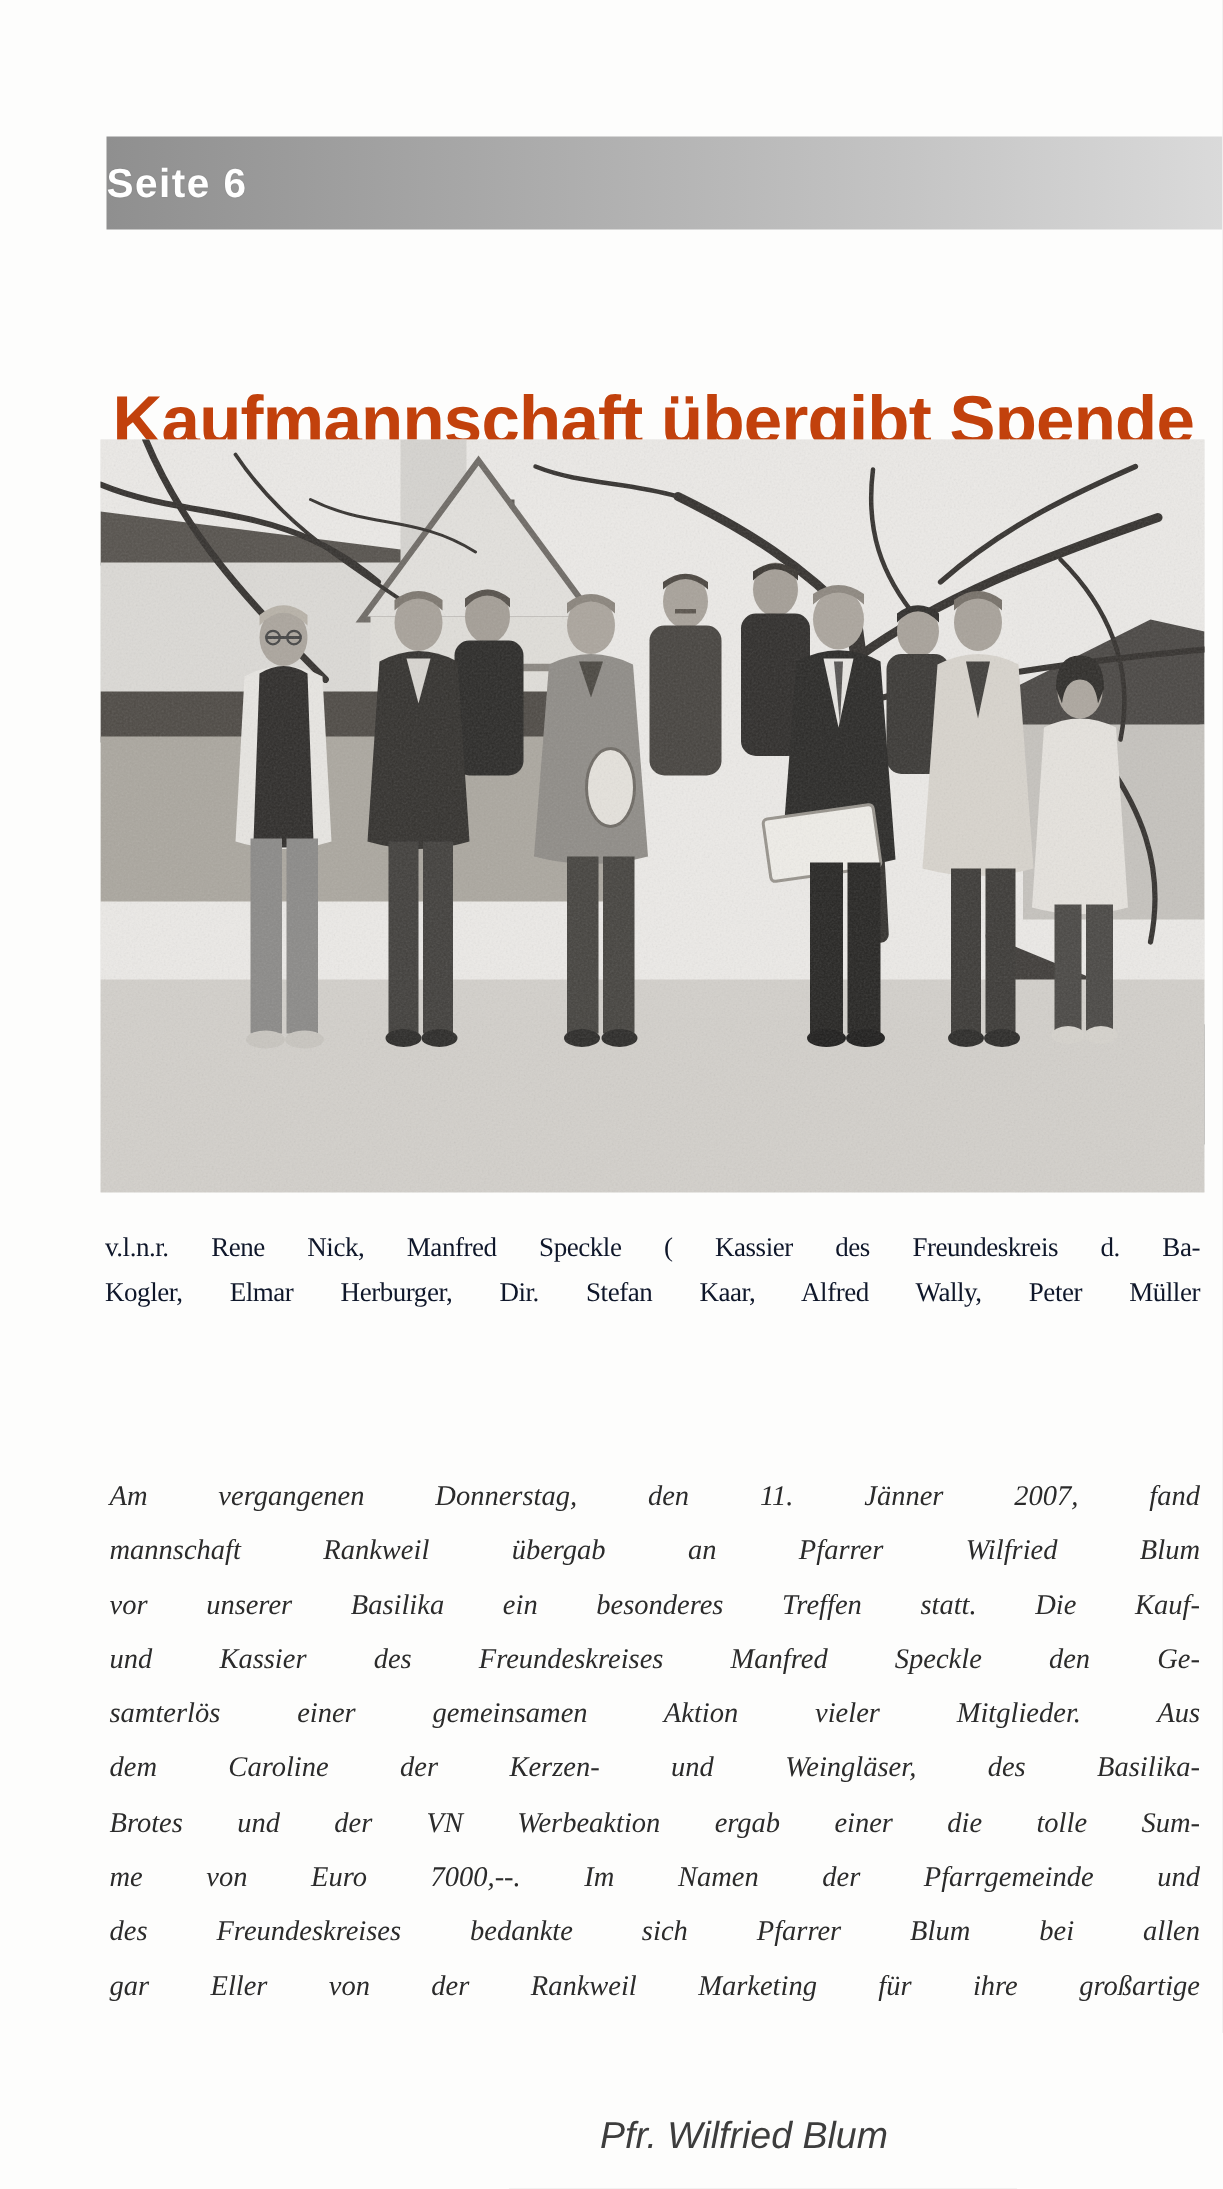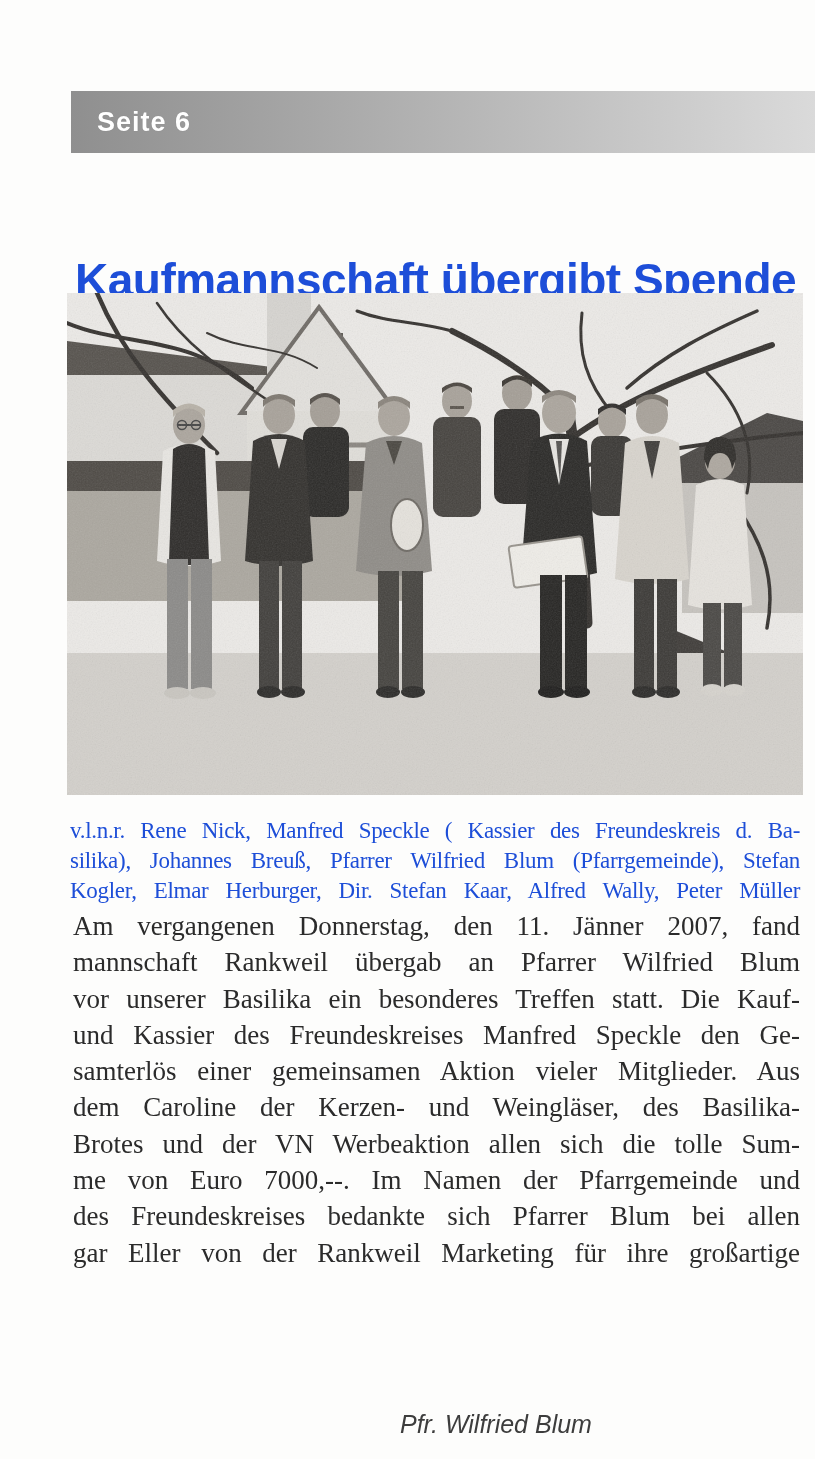--- a/index.html
+++ b/index.html
@@ -14,45 +14,45 @@
   }
   
   .header-bar{
     position:absolute;left:71px;top:91px;right:0;height:62px;
     background:linear-gradient(to right,#8f8f8f 0%, #a9a9a9 35%, #c3c3c3 70%, #dadada 100%);
     display:flex;align-items:center;
   }
   .header-bar .page-label{
     font-family:"Liberation Sans", sans-serif;
     font-weight:bold;font-size:27px;color:#ffffff;
-    letter-spacing:1px;margin-left:26px;
+    letter-spacing:1px;
     text-shadow:0 0 1px rgba(0,0,0,0.15);
   }
   
   .headline{
     position:absolute;left:75px;top:222px;width:720px;
     font-family:"Liberation Sans", sans-serif;
     font-weight:bold;font-size:46px;line-height:54px;
-    color:#1d4ed8;letter-spacing:-0.5px;white-space:nowrap;
+    color:#c2410c;letter-spacing:-0.5px;white-space:nowrap;
   }
   
   .photo{
     position:absolute;left:67px;top:293px;width:736px;height:502px;
     margin:0;padding:0;background:#e9e7e4;
   }
   .photo svg{display:block;width:100%;height:100%;}
   
   .caption{
     position:absolute;left:70px;top:816px;width:730px;
-    font-size:23px;line-height:30px;letter-spacing:-0.3px;color:#1d4ed8;
+    font-size:18px;line-height:30px;letter-spacing:-0.3px;color:#0f172a;
   }
   
   .body-text{
-    position:absolute;left:73px;top:908px;width:727px;
-    font-size:27px;line-height:36.3px;color:#2b2b2b;
+    position:absolute;left:73px;top:980px;width:727px;
+    font-size:19px;line-height:36.3px;color:#2b2b2b;font-style:italic;
   }
   .just-line{text-align:justify;text-align-last:justify;}
   .just-line.last-line{text-align-last:left;}
   
   .signature{
     position:absolute;right:15px;top:1410px;width:400px;
     font-family:"Liberation Sans", sans-serif;
     font-style:italic;font-size:25px;color:#3d3d3d;
   }
 </style>
@@ -211,33 +211,32 @@
         </g>
       </g>
 
       <rect x="0" y="0" width="736" height="502" filter="url(#grain)" opacity="0.16"></rect>
     </svg>
   </figure>
 
   <div class="caption">
 
   <div class="just-line">v.l.n.r. Rene Nick, Manfred Speckle ( Kassier des Freundeskreis d. Ba-</div>
-      <div class="just-line">silika), Johannes Breuß,  Pfarrer Wilfried Blum (Pfarrgemeinde), Stefan</div>
       <div class="just-line">Kogler, Elmar Herburger, Dir. Stefan Kaar, Alfred Wally, Peter Müller</div>
     </div>
 
   <div class="body-text">
 
   <div class="just-line">Am vergangenen Donnerstag, den 11. Jänner 2007,  fand</div>
       <div class="just-line">mannschaft Rankweil übergab an Pfarrer Wilfried Blum</div>
       <div class="just-line">vor unserer Basilika ein besonderes Treffen statt. Die Kauf-</div>
       <div class="just-line">und Kassier des Freundeskreises Manfred Speckle den Ge-</div>
       <div class="just-line">samterlös einer gemeinsamen Aktion vieler Mitglieder. Aus</div>
       <div class="just-line">dem Caroline der Kerzen- und Weingläser, des Basilika-</div>
-      <div class="just-line">Brotes und der VN Werbeaktion allen sich die tolle Sum-</div>
+      <div class="just-line">Brotes und der VN Werbeaktion ergab einer die tolle Sum-</div>
       <div class="just-line">me von Euro 7000,--. Im Namen der Pfarrgemeinde und</div>
       <div class="just-line">des Freundeskreises bedankte sich Pfarrer Blum bei allen</div>
       <div class="just-line">gar Eller von der Rankweil Marketing für ihre großartige</div>
     </div>
 
   <div class="signature">Pfr. Wilfried Blum</div>
 
 </div>
 
 </body></html>

